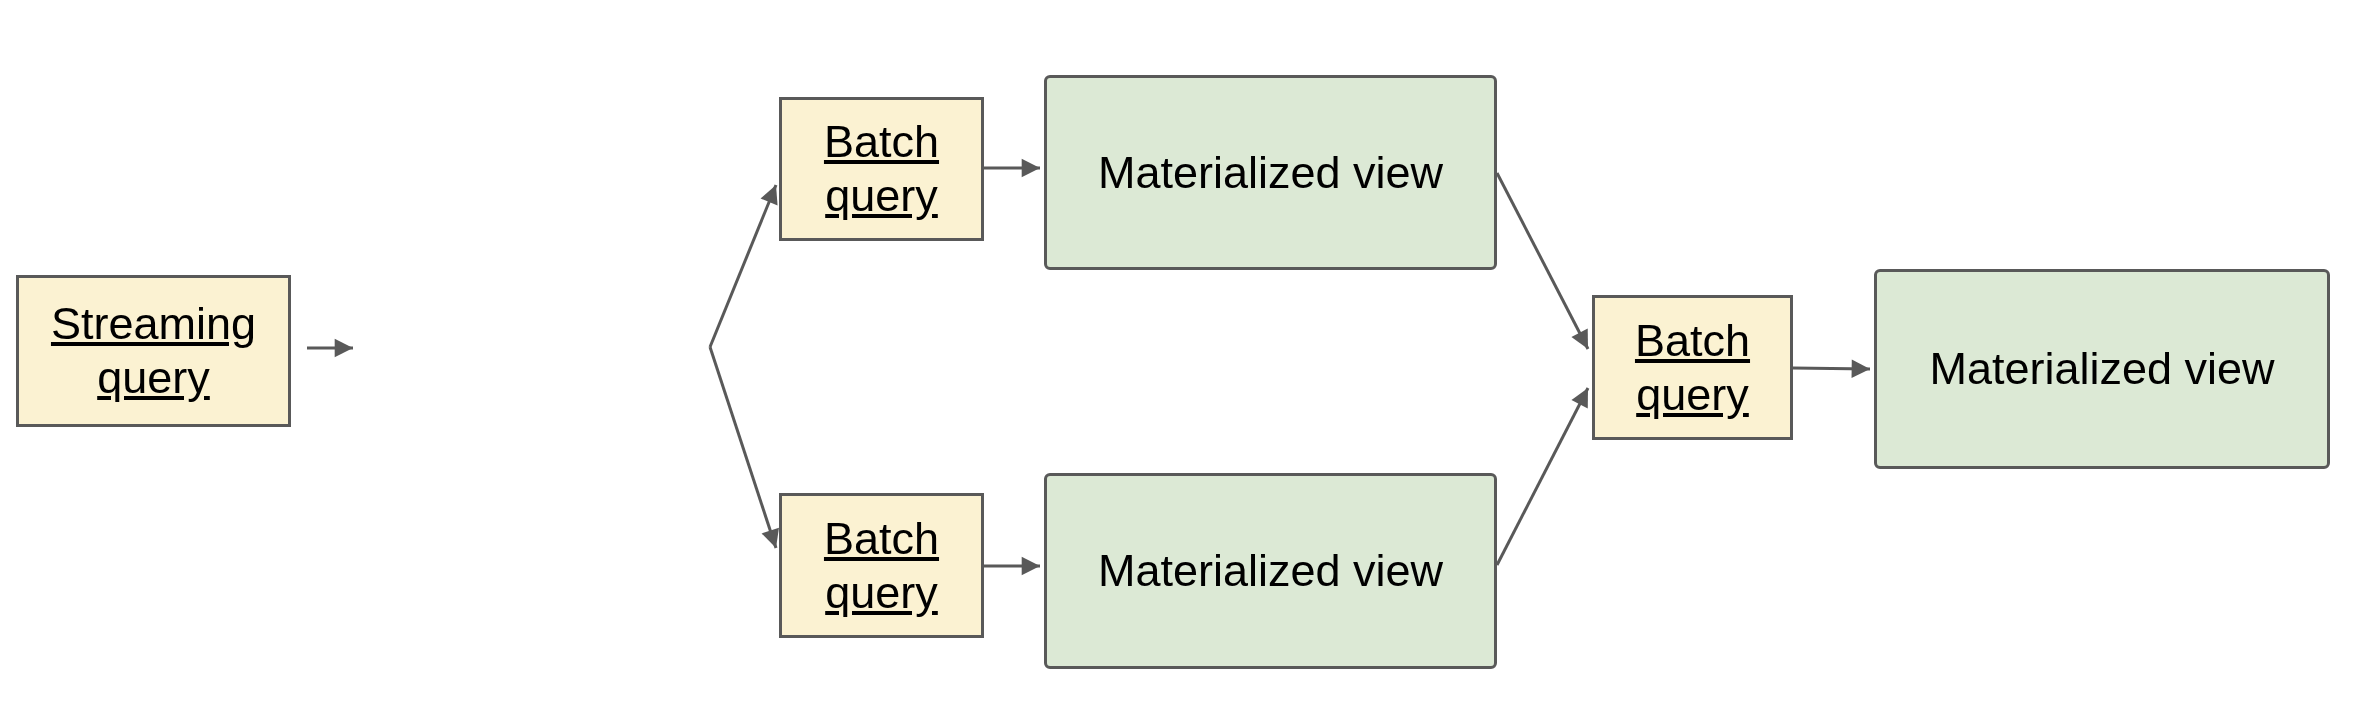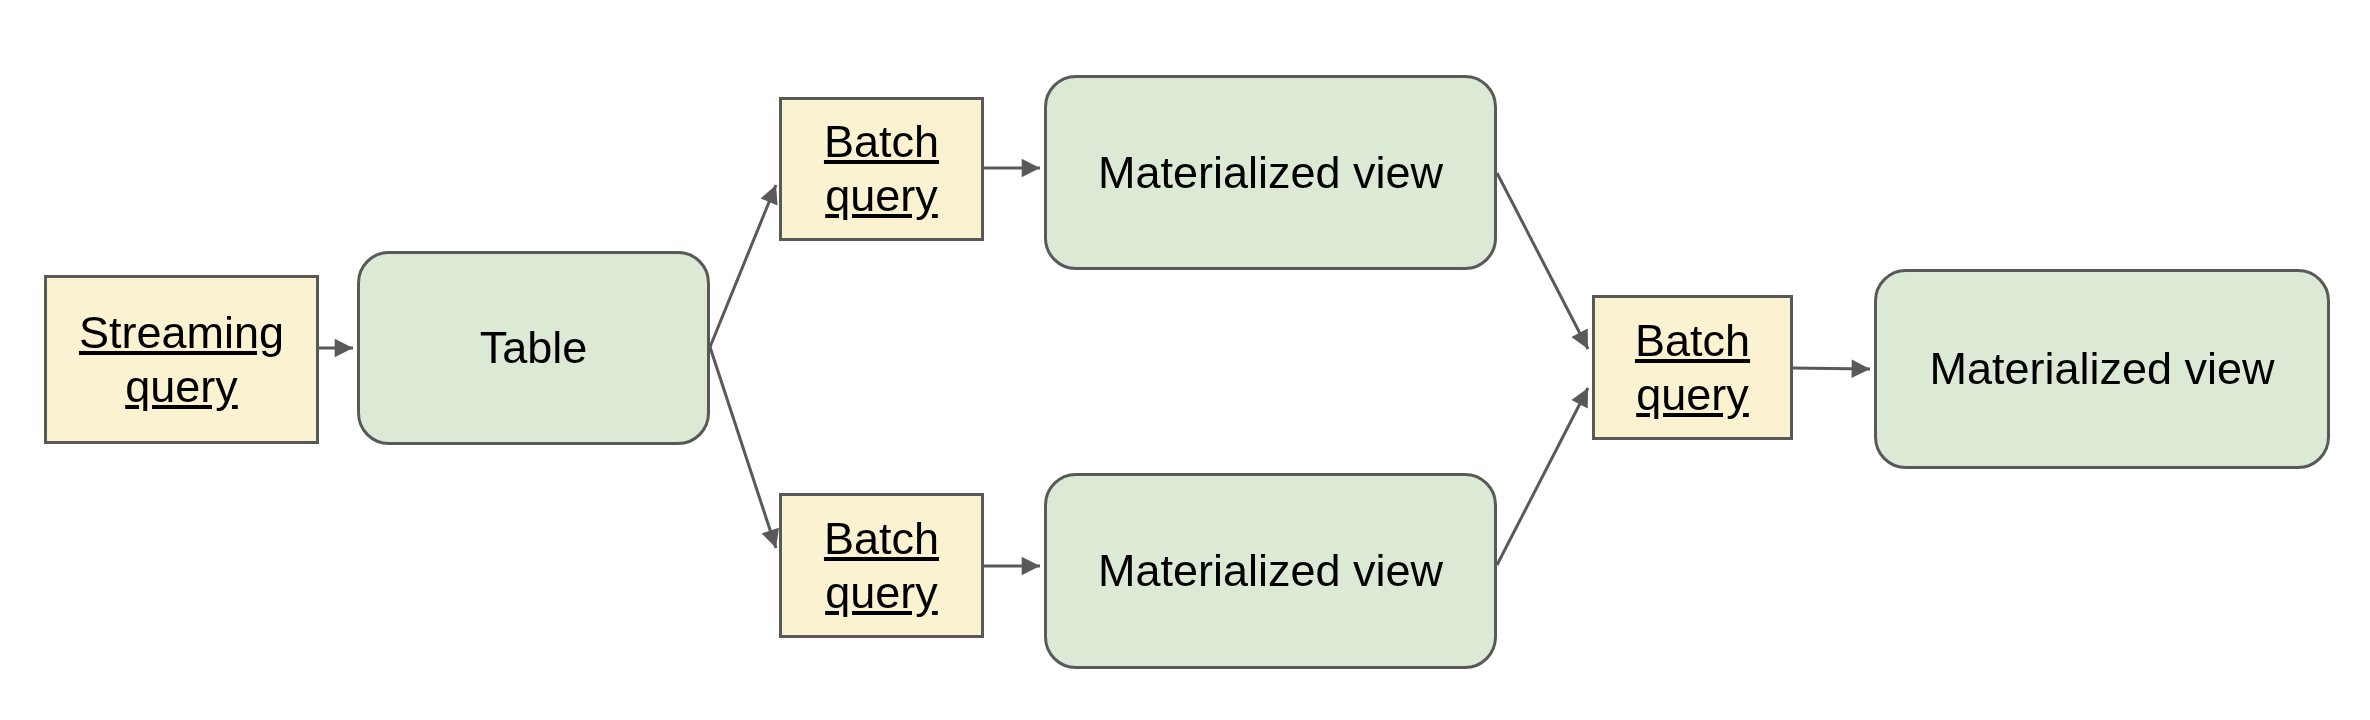--- a/index.html
+++ b/index.html
@@ -23,23 +23,23 @@
     position:absolute;
     box-sizing:border-box;
     border:3px solid var(--stroke);
     display:flex;align-items:center;justify-content:center;
     text-align:center;
     color:var(--text);
     font-size:45px;line-height:1.2;
     padding:6px 14px;
   }
   .node.query{background:var(--query-fill);text-decoration:underline;}
-  .node.store{background:var(--store-fill);border-radius:32px;}
+  .node.store{background:var(--store-fill);border-radius:6px;}
 
-  #node-streaming-query      {left:44px;  top:275px; width:275px; height:169px;}
+  #node-streaming-query      {left:16px;  top:275px; width:275px; height:152px;}
   #node-table                {left:357px; top:251px; width:353px; height:194px;}
   #node-batch-query-top      {left:779px; top:97px;  width:205px; height:144px;}
   #node-mat-view-top         {left:1044px;top:75px;  width:453px; height:195px;}
   #node-batch-query-bottom   {left:779px; top:493px; width:205px; height:145px;}
   #node-mat-view-bottom      {left:1044px;top:473px; width:453px; height:196px;}
   #node-batch-query-merge    {left:1592px;top:295px; width:201px; height:145px;}
   #node-mat-view-final       {left:1874px;top:269px; width:456px; height:200px;}
 </style>
 </head>
 <body>
@@ -59,23 +59,20 @@
     <line x1="984" y1="566" x2="1040" y2="566" marker-end="url(#arrow)" stroke="#595959"></line>
     <line x1="1497" y1="173" x2="1588" y2="349" marker-end="url(#arrow)" stroke="#595959"></line>
     <line x1="1497" y1="565" x2="1588" y2="388" marker-end="url(#arrow)" stroke="#595959"></line>
     <line x1="1793" y1="368" x2="1870" y2="369" marker-end="url(#arrow)" stroke="#595959"></line>
   </svg>
 
   <div id="node-streaming-query" class="node query">
     <span>Streaming query</span>
   </div>
 
-  <div id="node-table" class="node store">
-    <span>Table</span>
-  </div>
 
   <div id="node-batch-query-top" class="node query">
     <span>Batch query</span>
   </div>
 
   <div id="node-mat-view-top" class="node store">
     <span>Materialized view</span>
   </div>
 
   <div id="node-batch-query-bottom" class="node query">

